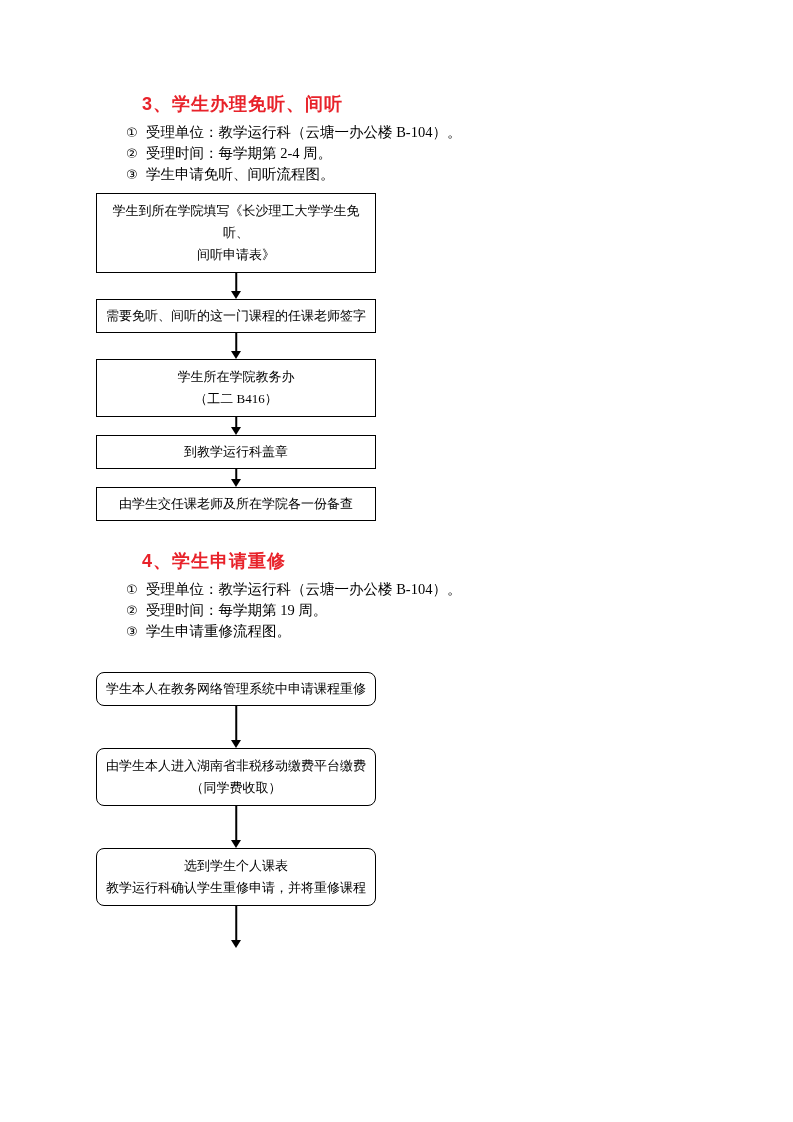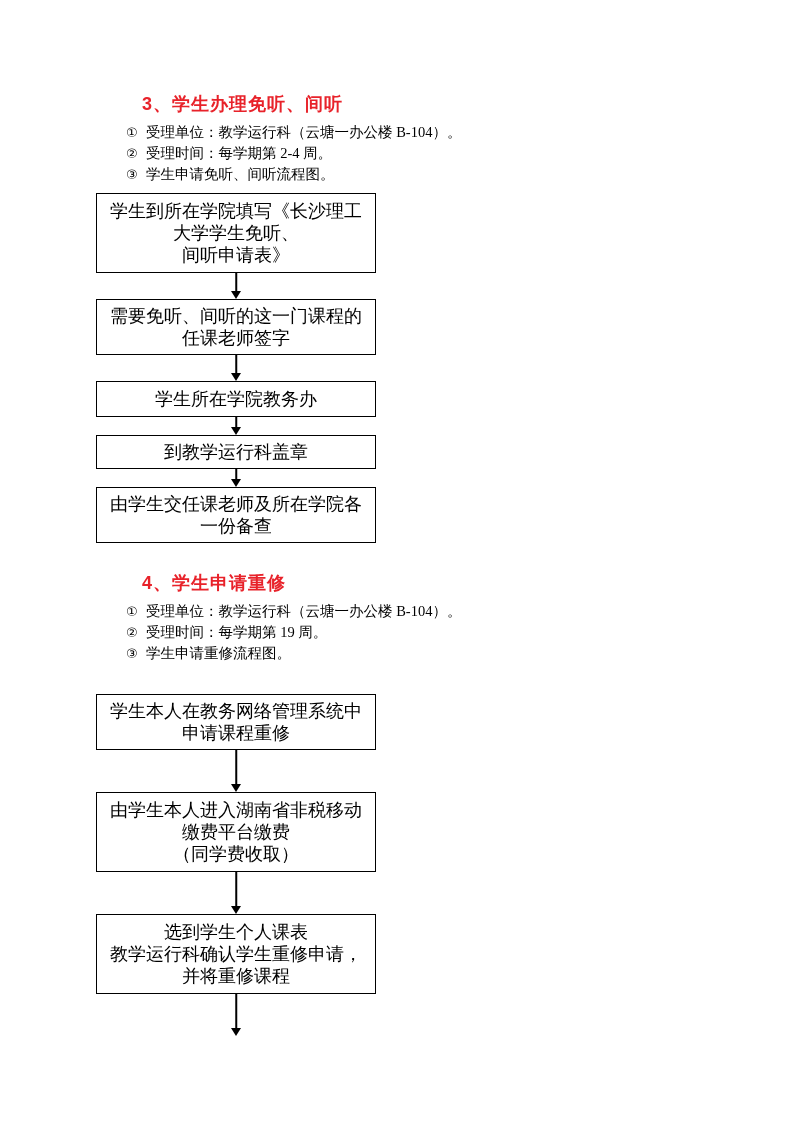--- a/index.html
+++ b/index.html
@@ -64,21 +64,21 @@
     margin-top: 8px;
     width: 280px;
     margin-left: 0;
   }
   .flow-box {
     box-sizing: border-box;
     border: 1px solid #000000;
     width: 280px;
     min-height: 28px;
     padding: 5px 8px;
-    font-size: 18px;
+    font-size: 13px;
     line-height: 22px;
     text-align: center;
   }
   .flow-box.two-line {
     padding: 6px 8px;
   }
   .flow-box .l {
     display: block;
   }
   .arrow-wrap {
@@ -111,20 +111,21 @@
     border-right: 5px solid transparent;
     border-top: 8px solid #000;
     transform: translateX(-50%);
   }
 
   .flow2 {
     margin-top: 30px;
   }
   .flow2 .flow-box {
     width: 280px;
+    border-radius: 8px;
   }
 </style>
 </head>
 <body>
 
 <div class="page">
   <div class="content">
 
     <h2 class="section-title">3、学生办理免听、间听</h2>
 
@@ -150,20 +151,21 @@
         <span class="l">需要免听、间听的这一门课程的任课老师签字</span>
       </div>
 
       <div class="arrow-wrap">
         <span class="stem"></span>
           <span class="head"></span>
       </div>
 
       <div class="flow-box two-line">
         <span class="l">学生所在学院教务办</span>
+        <span class="l">（工二 B416）</span>
       </div>
 
       <div class="arrow-wrap short">
         <span class="stem"></span>
           <span class="head"></span>
       </div>
 
       <div class="flow-box">
         <span class="l">到教学运行科盖章</span>
       </div>

